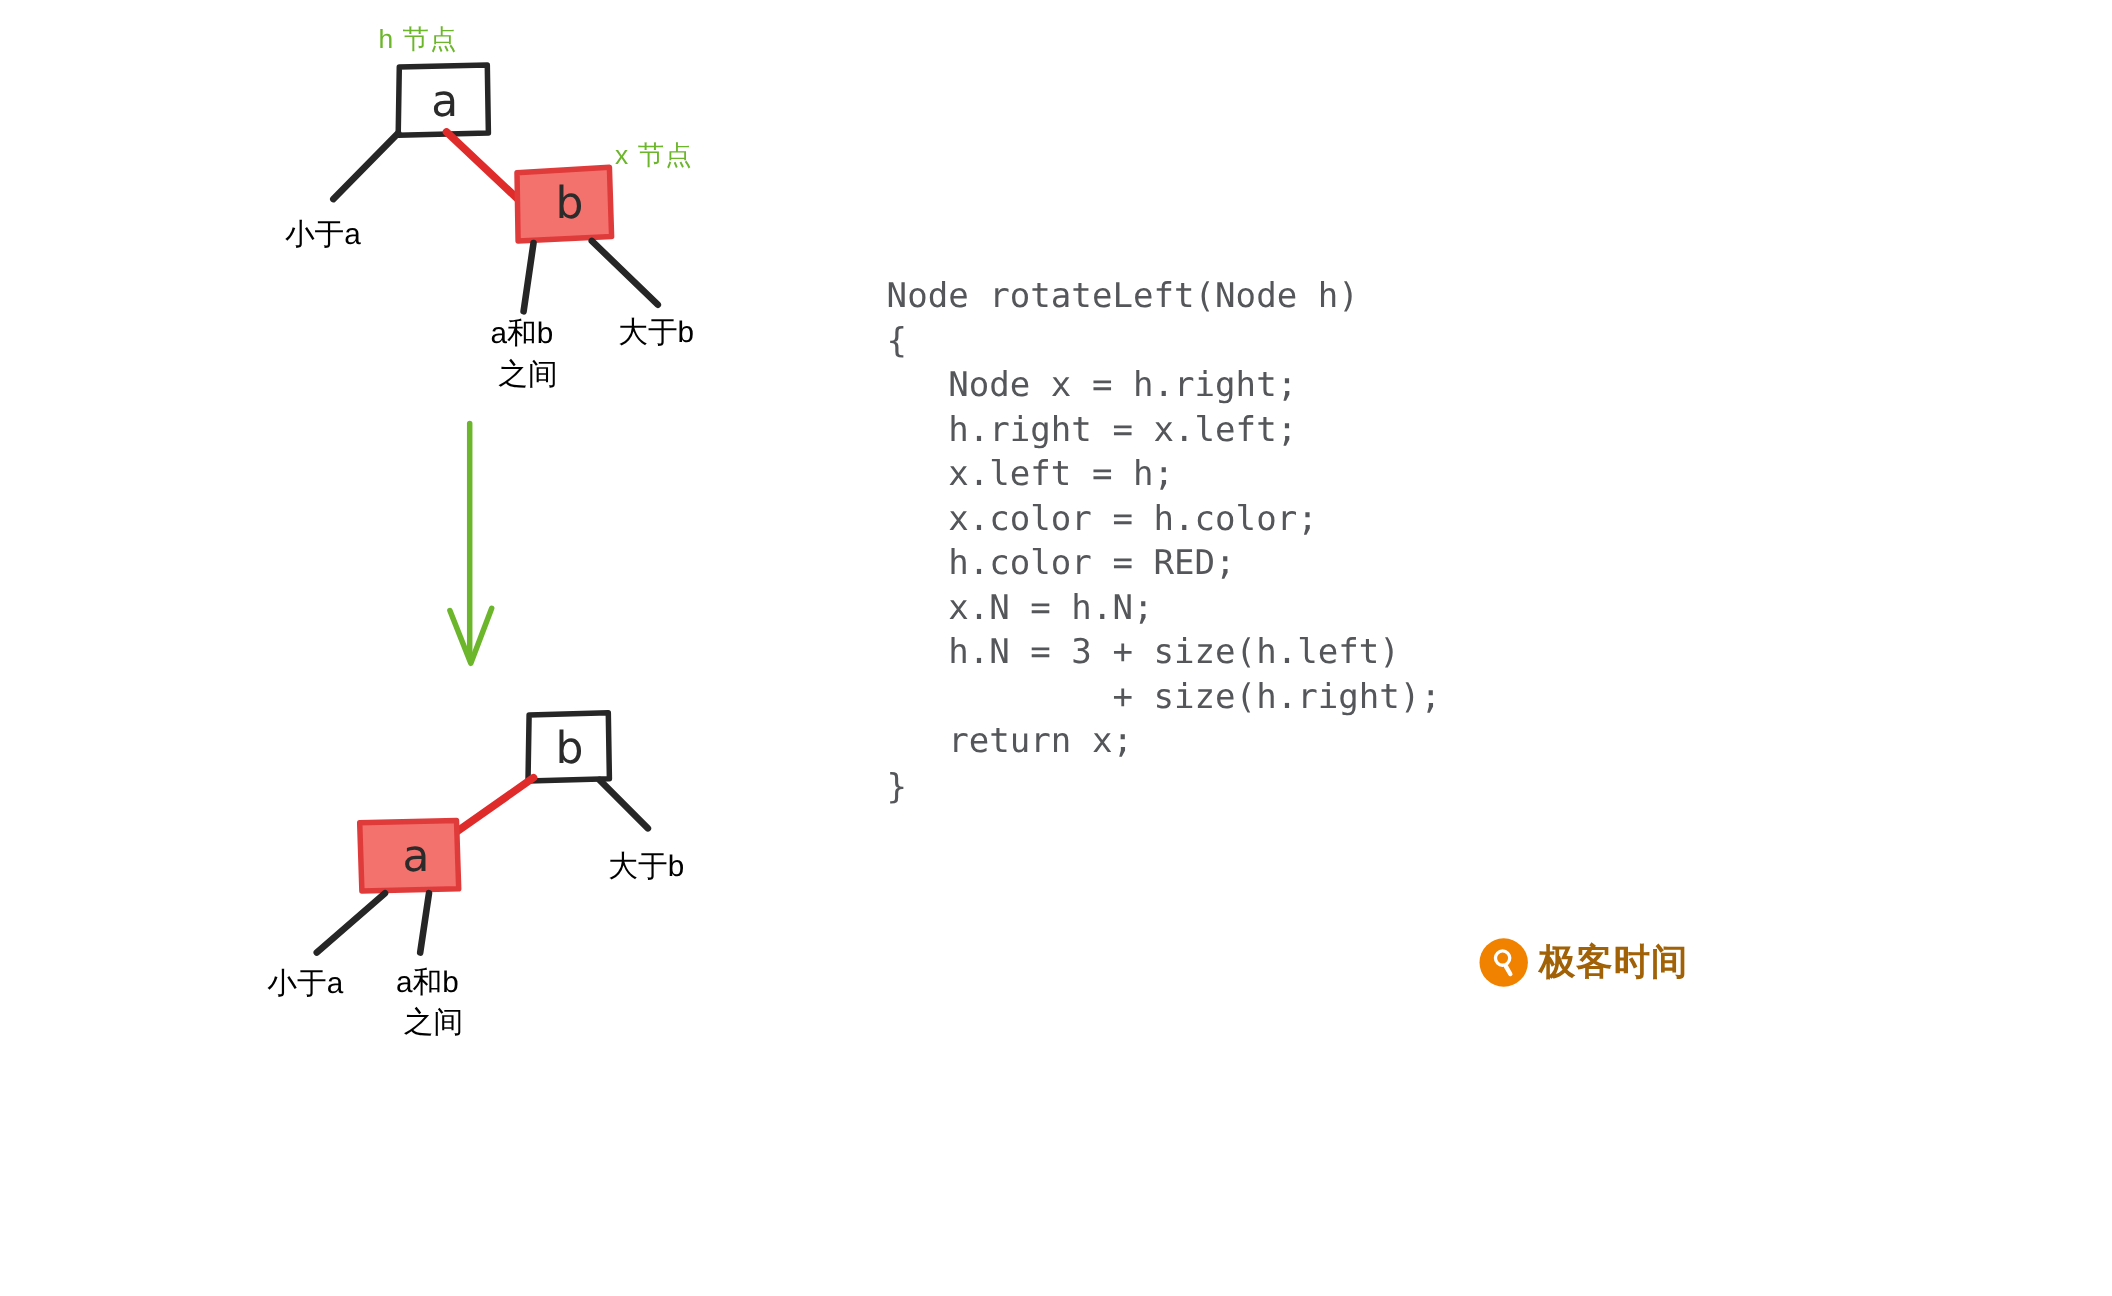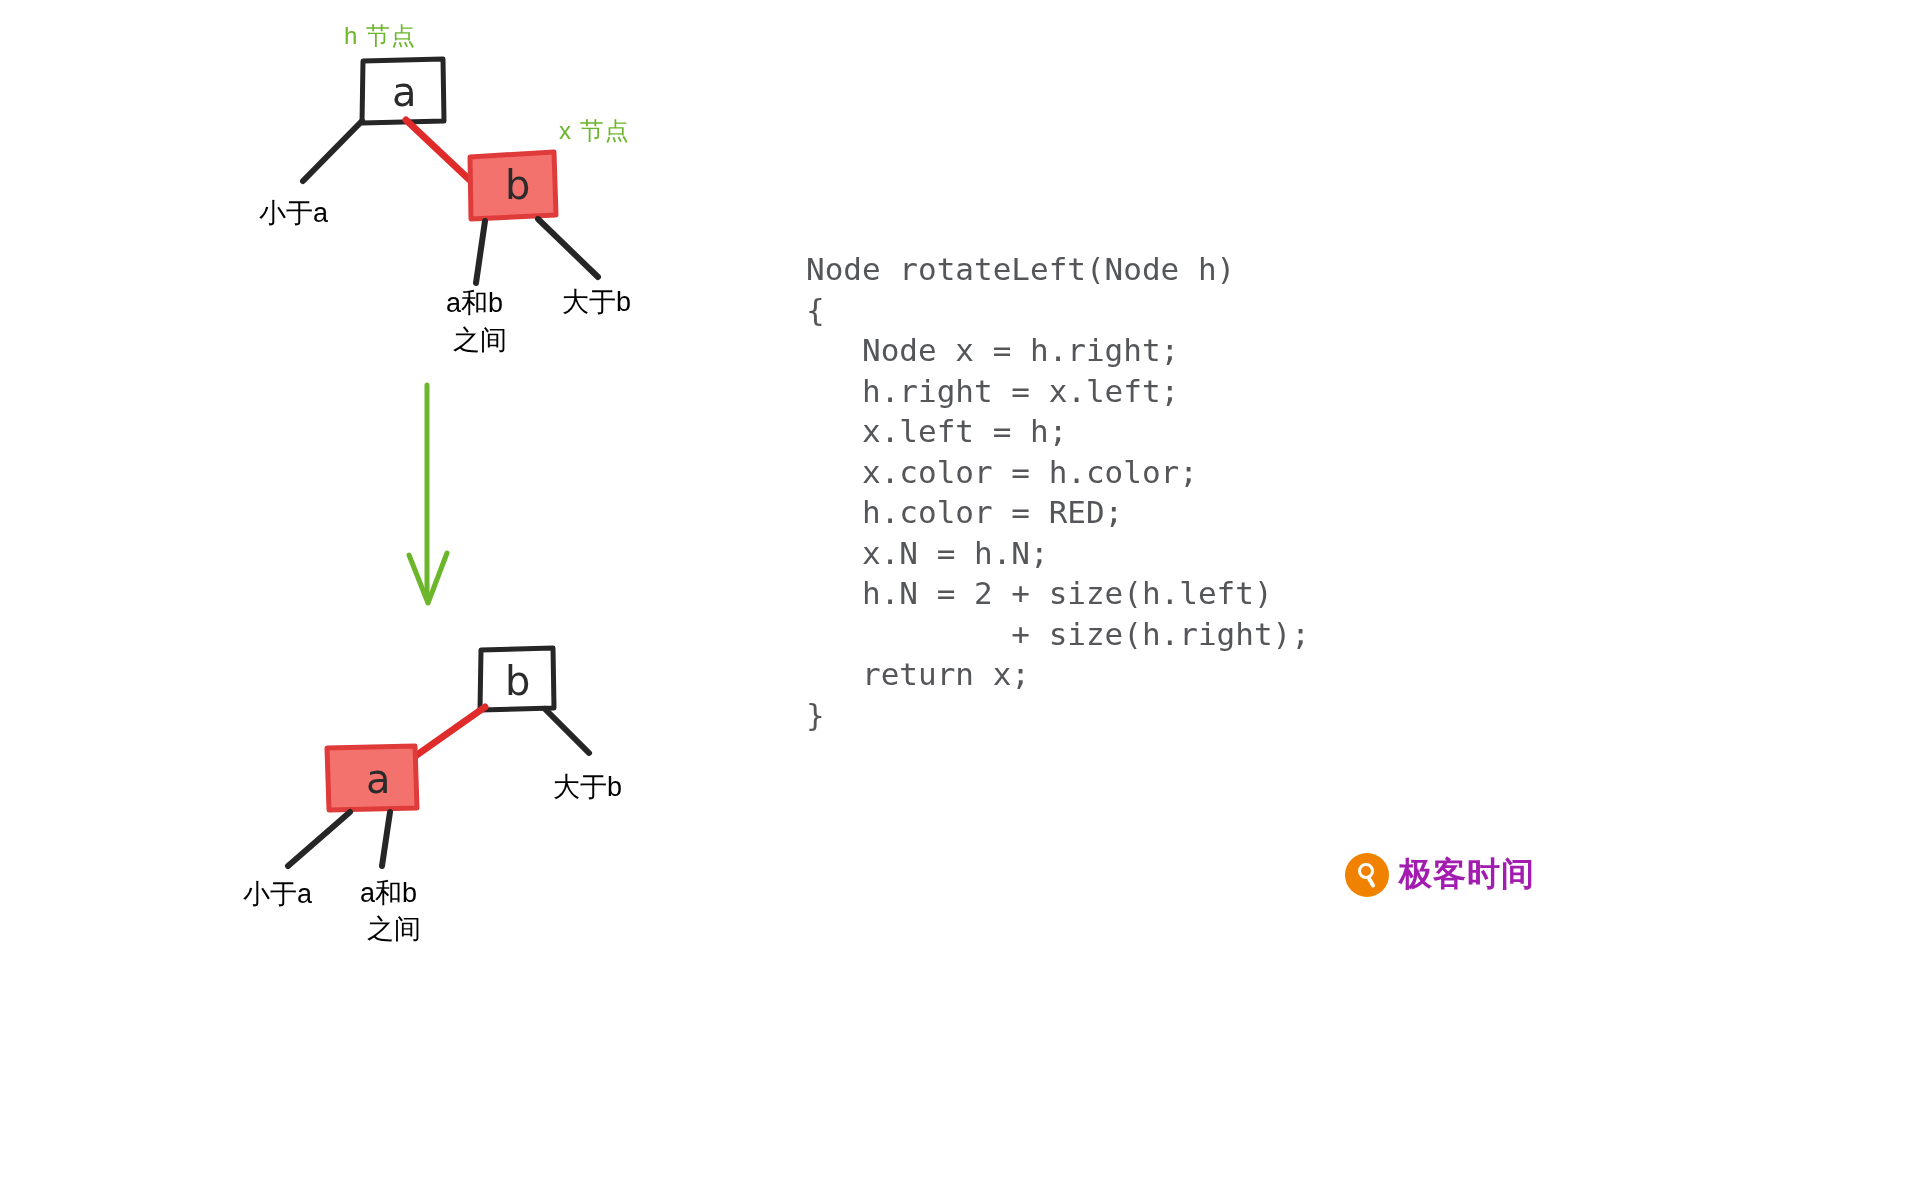--- a/index.html
+++ b/index.html
@@ -91,21 +91,21 @@
   #wm-mark::after {
     content: "";
     position: absolute;
     left: 24px; top: 23px;
     width: 4px; height: 12px;
     background: #ffffff;
     transform: rotate(-30deg);
     border-radius: 2px;
   }
   #wm-text {
-    color: #a21caf;
+    color: #a16207;
     font-family: Liberation Mono, monospace;
     font-size: 33px;
     font-weight: 700;
     letter-spacing: 1px;
     white-space: pre;
   }
 </style>
 </head>
 <body>
 
@@ -148,41 +148,41 @@
     <path d="M350 812 L288 866" stroke="#262626" stroke-width="6" stroke-linecap="round" fill="none"></path>
     <path d="M390 812 L382 866" stroke="#262626" stroke-width="6" stroke-linecap="round" fill="none"></path>
   </svg>
 
   <span class="node-letter" style="left:392px; top:69px;">a</span>
   <span class="node-letter" style="left:505px; top:162px;">b</span>
   <span class="node-letter" style="left:505px; top:658px;">b</span>
   <span class="node-letter" style="left:366px; top:756px;">a</span>
 
   <span class="lbl-green" style="left:344px; top:20px;">h 节点</span>
-  <span class="lbl-green" style="left:559px; top:115px;">x 节点</span>
+  <span class="lbl-green" style="left:559px; top:125px;">x 节点</span>
 
   <span class="lbl annot" style="left:259px; top:197px;">小于a</span>
   <span class="lbl annot" style="left:446px; top:287px;">a和b</span>
   <span class="lbl annot" style="left:453px; top:324px;">之间</span>
   <span class="lbl annot" style="left:562px; top:286px;">大于b</span>
 
   <span class="lbl annot" style="left:553px; top:771px;">大于b</span>
   <span class="lbl annot" style="left:243px; top:878px;">小于a</span>
   <span class="lbl annot" style="left:360px; top:877px;">a和b</span>
   <span class="lbl annot" style="left:367px; top:913px;">之间</span>
 
   <pre id="code-block">Node rotateLeft(Node h)
 {
    Node x = h.right;
    h.right = x.left;
    x.left = h;
    x.color = h.color;
    h.color = RED;
    x.N = h.N;
-   h.N = 2 + size(h.left)
+   h.N = 3 + size(h.left)
            + size(h.right);
    return x;
 }</pre>
 
   <div id="watermark">
     <span id="wm-mark"></span>
     <span id="wm-text">极客时间</span>
   </div>
 
 </div>

